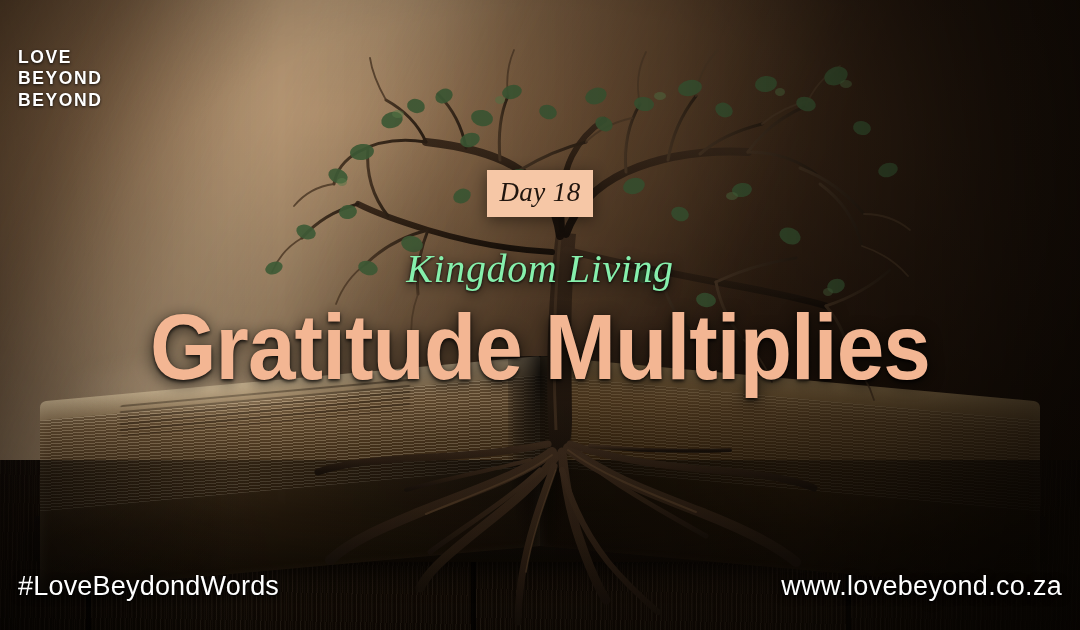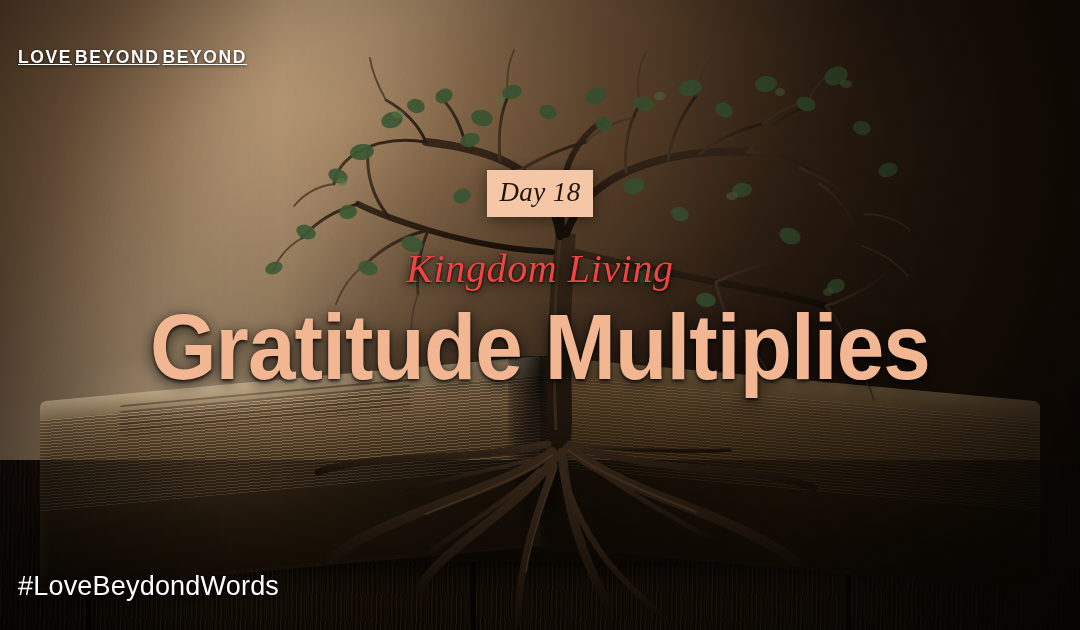--- a/index.html
+++ b/index.html
@@ -109,42 +109,42 @@
     background:radial-gradient(closest-side, rgba(255,232,196,.22), rgba(255,232,196,0));
     filter:blur(8px); }
 
   
   .tree{ position:absolute; left:0; top:0; width:1080px; height:630px; }
   .tree svg{ display:block; width:100%; height:100%; }
 
   
   .logo{ position:absolute; left:18px; top:48px; display:flex; align-items:center; gap:12px; }
   .logo-heart{ width:74px; height:70px; flex:0 0 auto; }
-  .logo-words{ display:flex; flex-direction:row; gap:3px;
+  .logo-words{ display:flex; flex-direction:column; gap:3px;
     color:#fff; font-weight:700; letter-spacing:1.6px; font-size:17.5px; line-height:1.05;
-    text-shadow:0 1px 3px rgba(0,0,0,.8);text-decoration:underline; }
+    text-shadow:0 1px 3px rgba(0,0,0,.8); }
 
   
   .center{ position:absolute; left:0; right:0; top:0; text-align:center; }
 
   .day-badge{
     display:inline-block; margin-top:170px;
     padding:9px 12px 11px;
     background:#f6c7a6;
     color:#20150e;
     font-family:"Liberation Serif", serif;
     font-style:italic; font-weight:400;
     font-size:27px; line-height:1;
     letter-spacing:.4px;
     box-shadow:0 3px 14px rgba(0,0,0,.45);
   }
 
   .series{
     margin-top:32px;
-    color:#ef4444;
+    color:#86efac;
     font-family:"Liberation Serif", serif;
     font-style:italic; font-weight:400;
     font-size:40px; line-height:1;
     letter-spacing:.6px;
     text-shadow:0 3px 12px rgba(0,0,0,.85), 0 1px 3px rgba(0,0,0,.9);
   }
 
   .headline{
     margin-top:14px;
     color:#f3b693;
@@ -352,15 +352,16 @@
   </div>
 
   <div class="center">
     <div class="day-badge">Day 18</div>
     <div class="series">Kingdom Living</div>
     <div class="headline">Gratitude Multiplies</div>
   </div>
 
   <div class="footer">
     <span class="hashtag">#LoveBeydondWords</span>
+    <span class="website">www.lovebeyond.co.za</span>
   </div>
 
 </div>
 
 </body></html>

